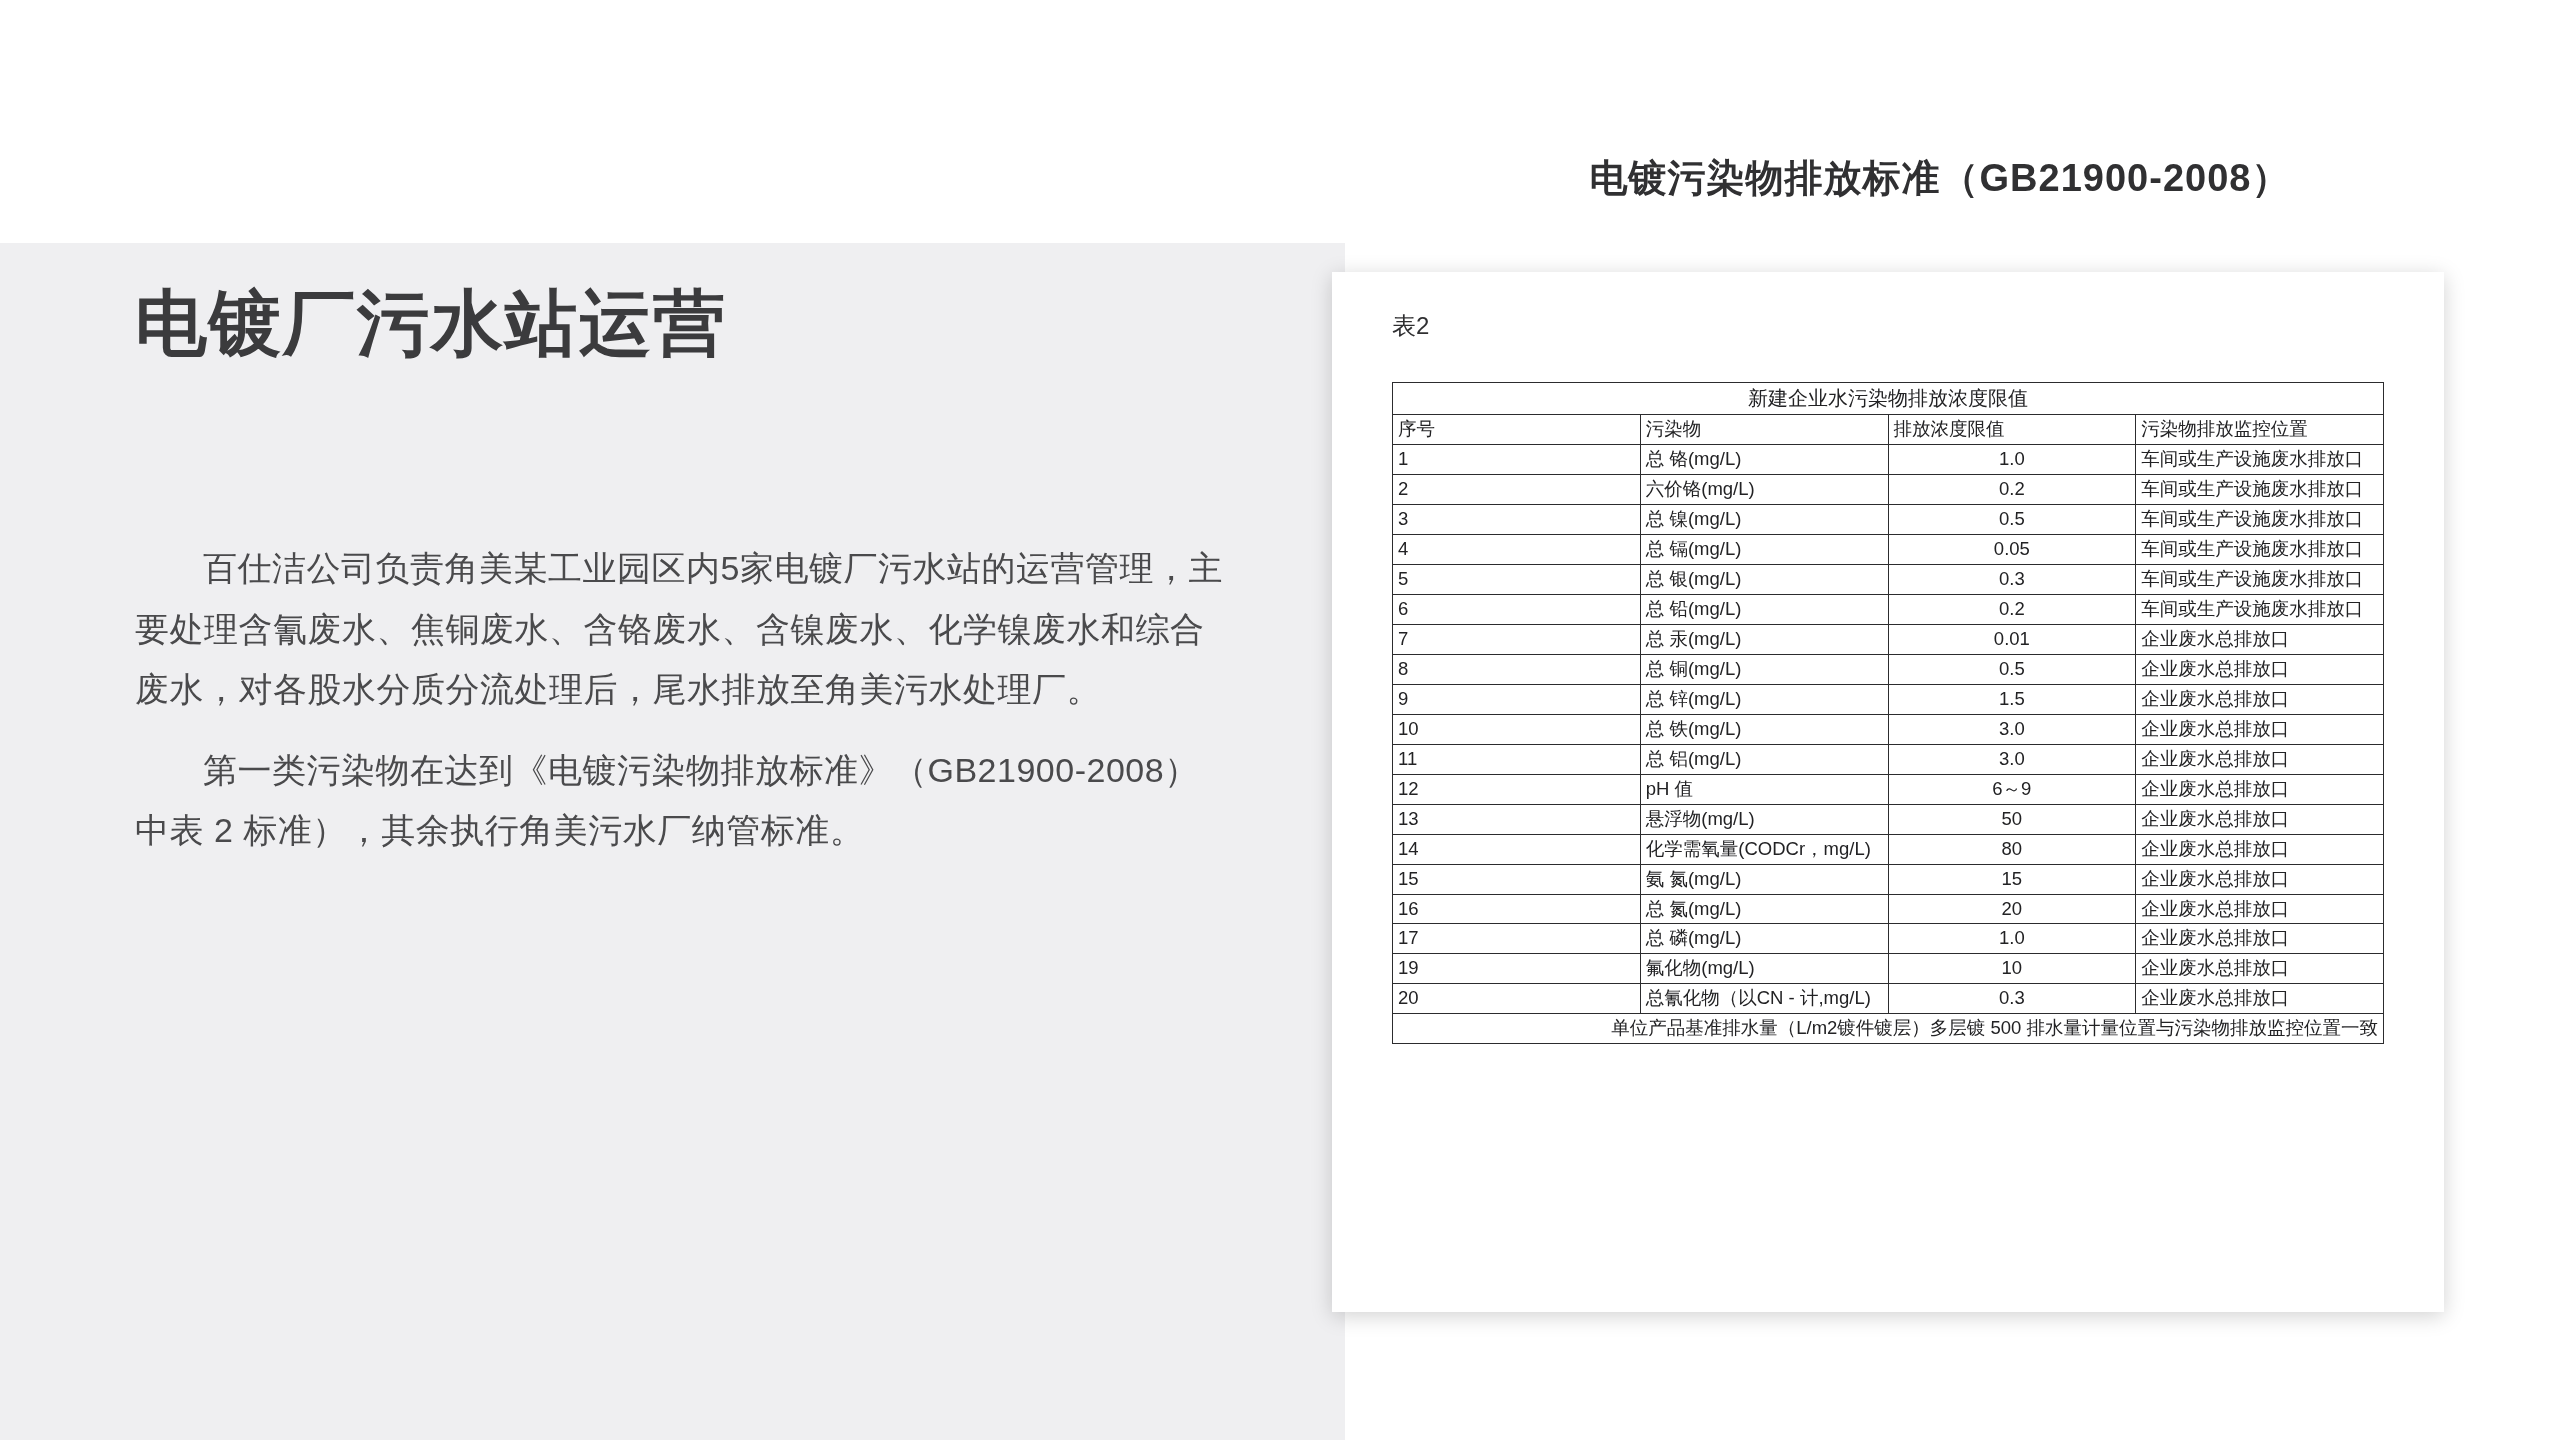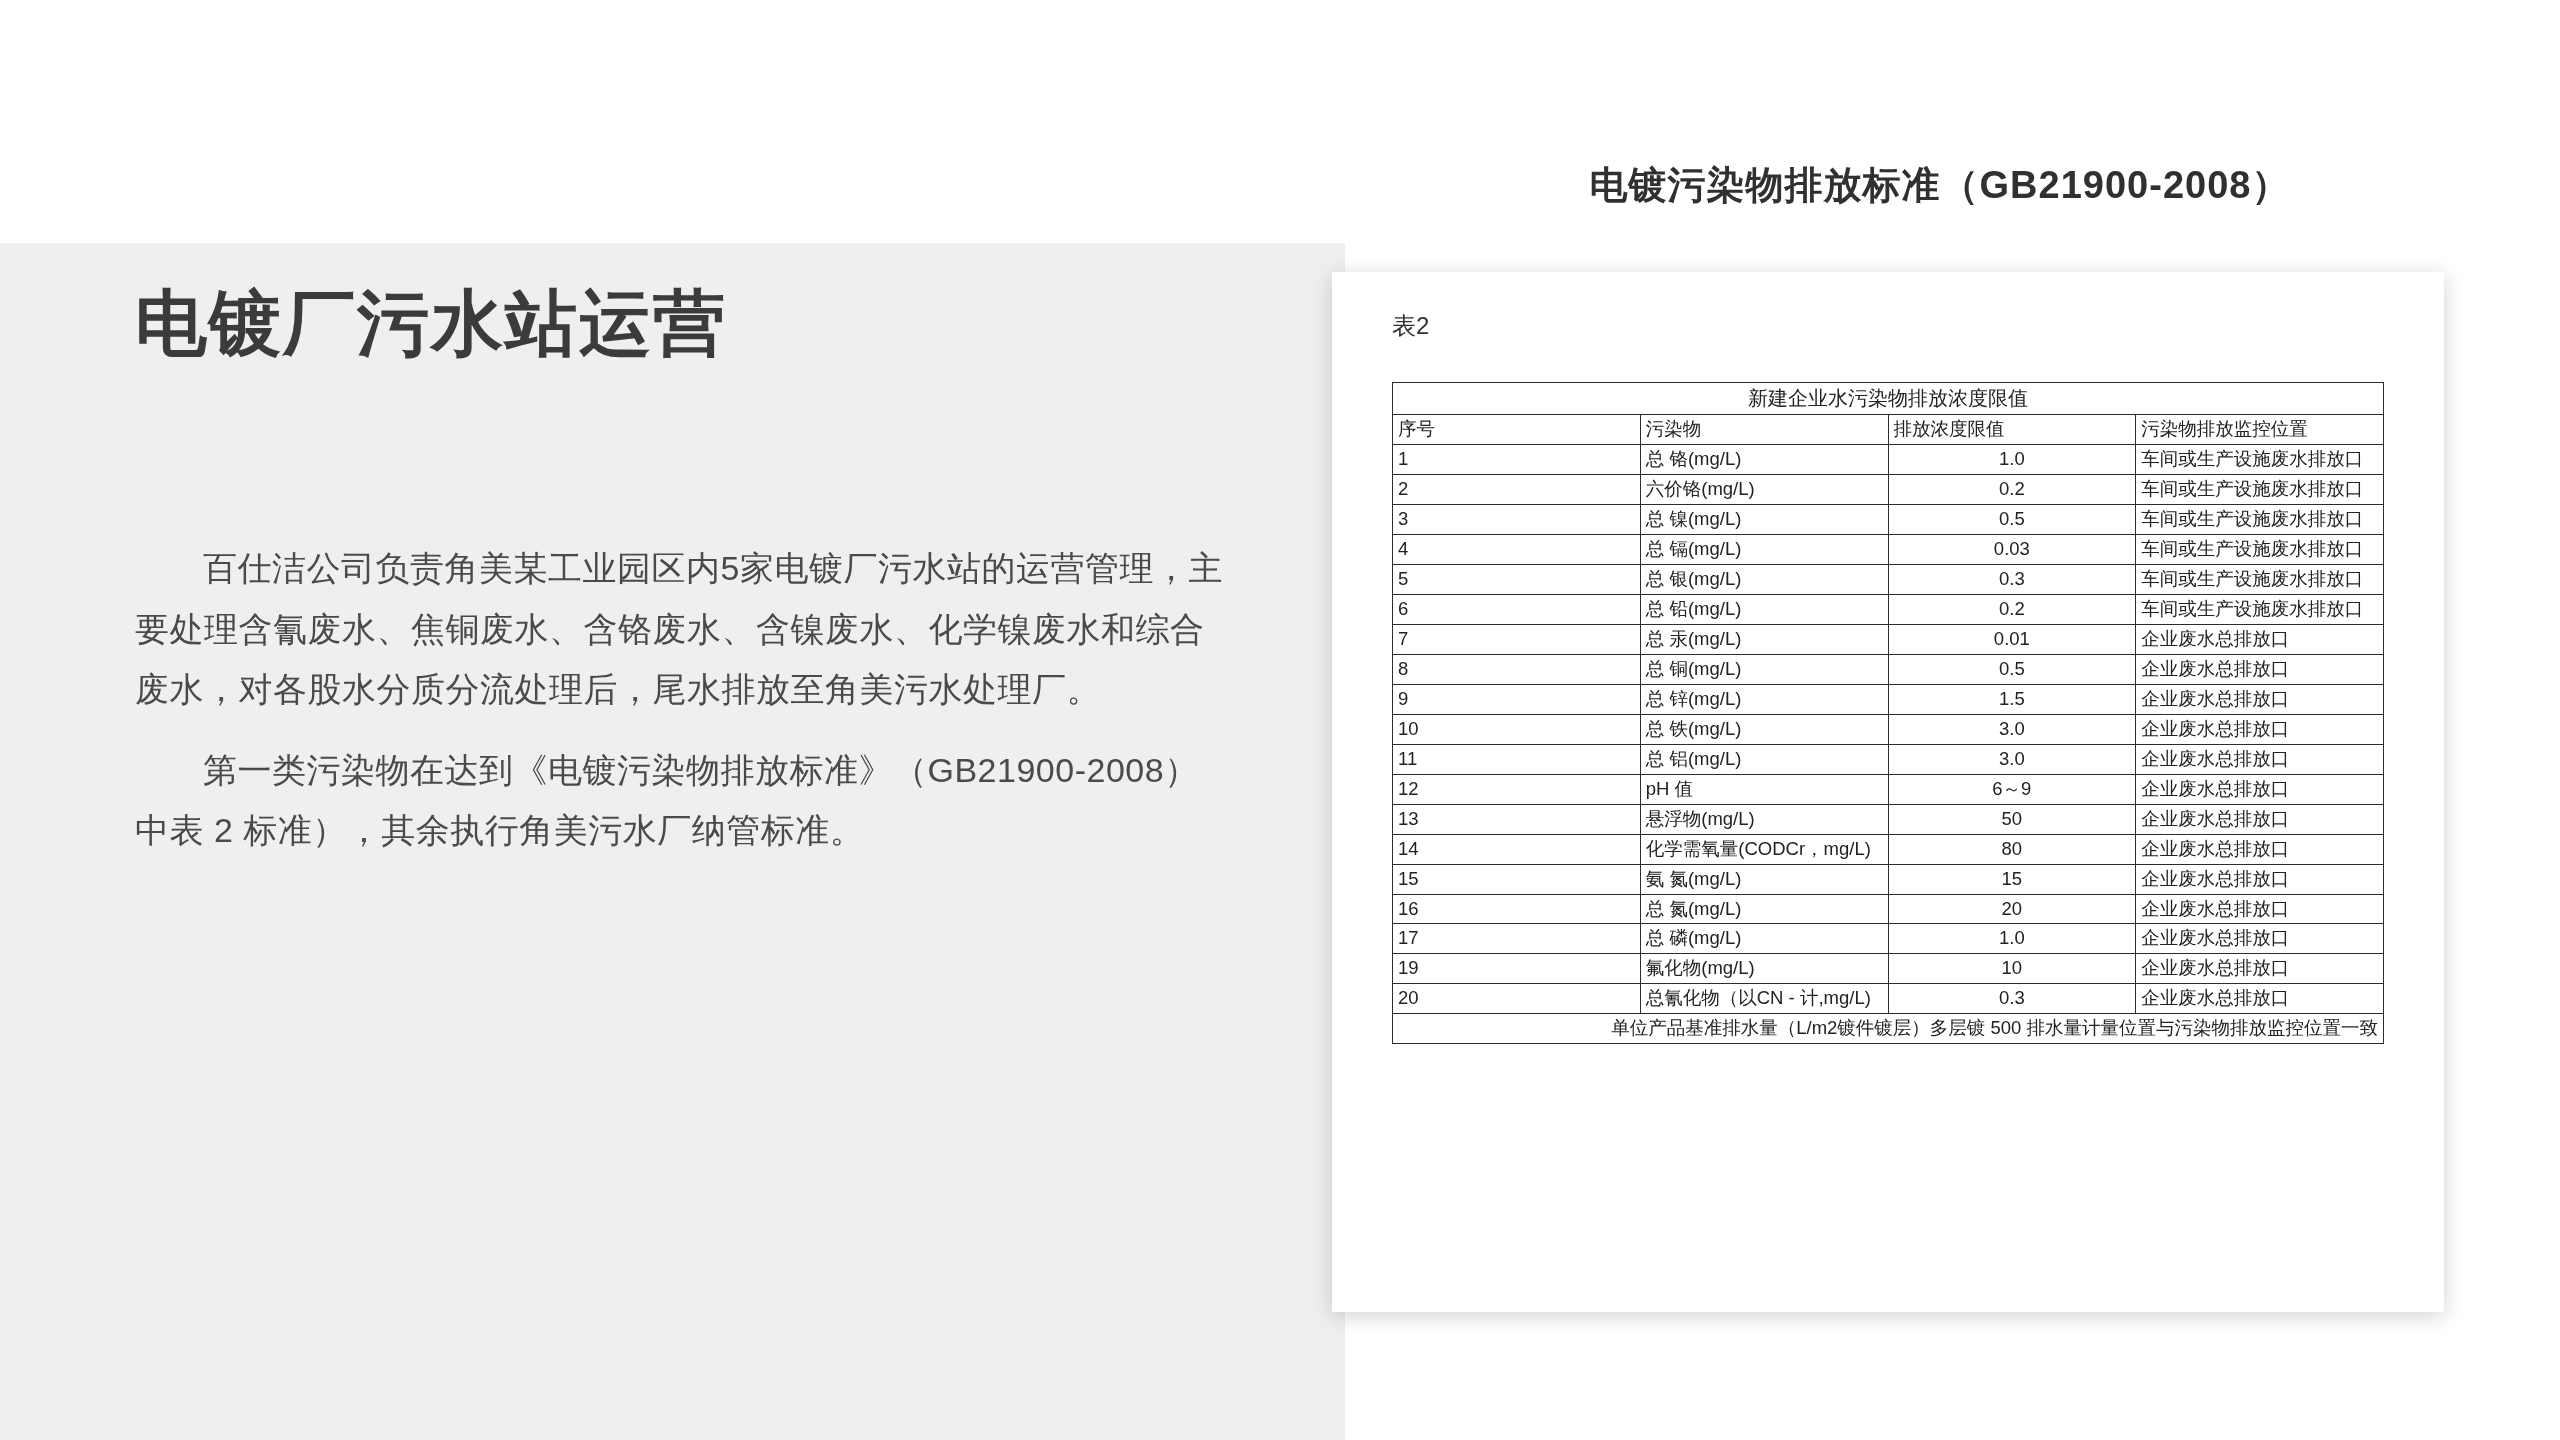--- a/index.html
+++ b/index.html
@@ -51,21 +51,21 @@
     line-height: 1.78;
     letter-spacing: 0.5px;
   }
   .body-text p {
     margin: 0 0 20px 0;
     text-indent: 68px;
   }
   .right-heading {
     position: absolute;
     left: 1440px;
-    top: 160px;
+    top: 153px;
     width: 1000px;
     text-align: center;
     font-size: 38px;
     font-weight: bold;
     color: #303032;
     letter-spacing: 1px;
   }
   .card {
     position: absolute;
     left: 1332px;
@@ -166,21 +166,21 @@
         </tr>
         <tr>
           <td class="c-no">3</td>
           <td class="c-name">总 镍(mg/L)</td>
           <td class="c-val">0.5</td>
           <td class="c-pos">车间或生产设施废水排放口</td>
         </tr>
         <tr>
           <td class="c-no">4</td>
           <td class="c-name">总 镉(mg/L)</td>
-          <td class="c-val">0.03</td>
+          <td class="c-val">0.05</td>
           <td class="c-pos">车间或生产设施废水排放口</td>
         </tr>
         <tr>
           <td class="c-no">5</td>
           <td class="c-name">总 银(mg/L)</td>
           <td class="c-val">0.3</td>
           <td class="c-pos">车间或生产设施废水排放口</td>
         </tr>
         <tr>
           <td class="c-no">6</td>

